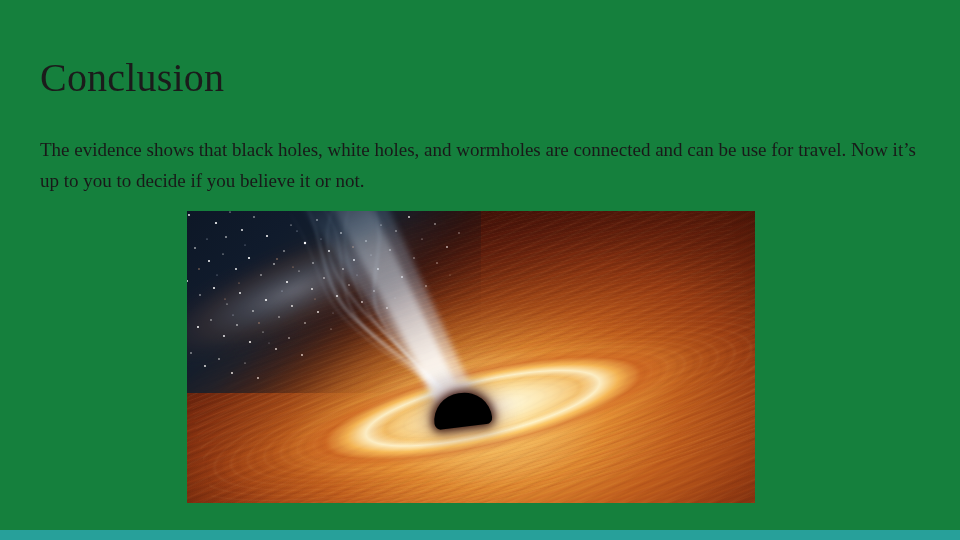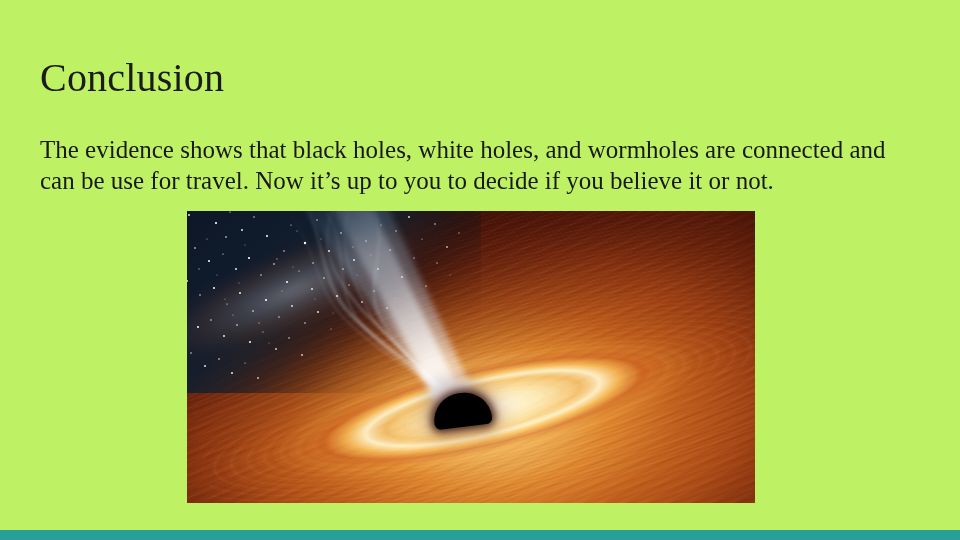--- a/index.html
+++ b/index.html
@@ -9,21 +9,21 @@
     background: #ffffff;
   }
   body {
     font-family: "Liberation Serif", "DejaVu Serif", serif;
   }
 
   .slide {
     position: relative;
     width: 960px;
     height: 540px;
-    background: #bef264;
+    background: #15803d;
     overflow: hidden;
   }
 
   
   .slide-title {
     position: absolute;
     left: 40px;
     top: 54px;
     font-family: "Liberation Serif", "DejaVu Serif", serif;
     font-size: 40px;
@@ -34,21 +34,21 @@
     white-space: nowrap;
   }
 
   
   .slide-body {
     position: absolute;
     left: 40px;
     top: 134px;
     width: 880px;
     font-family: "Liberation Serif", "DejaVu Serif", serif;
-    font-size: 25px;
+    font-size: 19px;
     line-height: 31px;
     color: #191919;
     text-align: left;
   }
 
   
   .picture {
     position: absolute;
     left: 187px;
     top: 211px;

